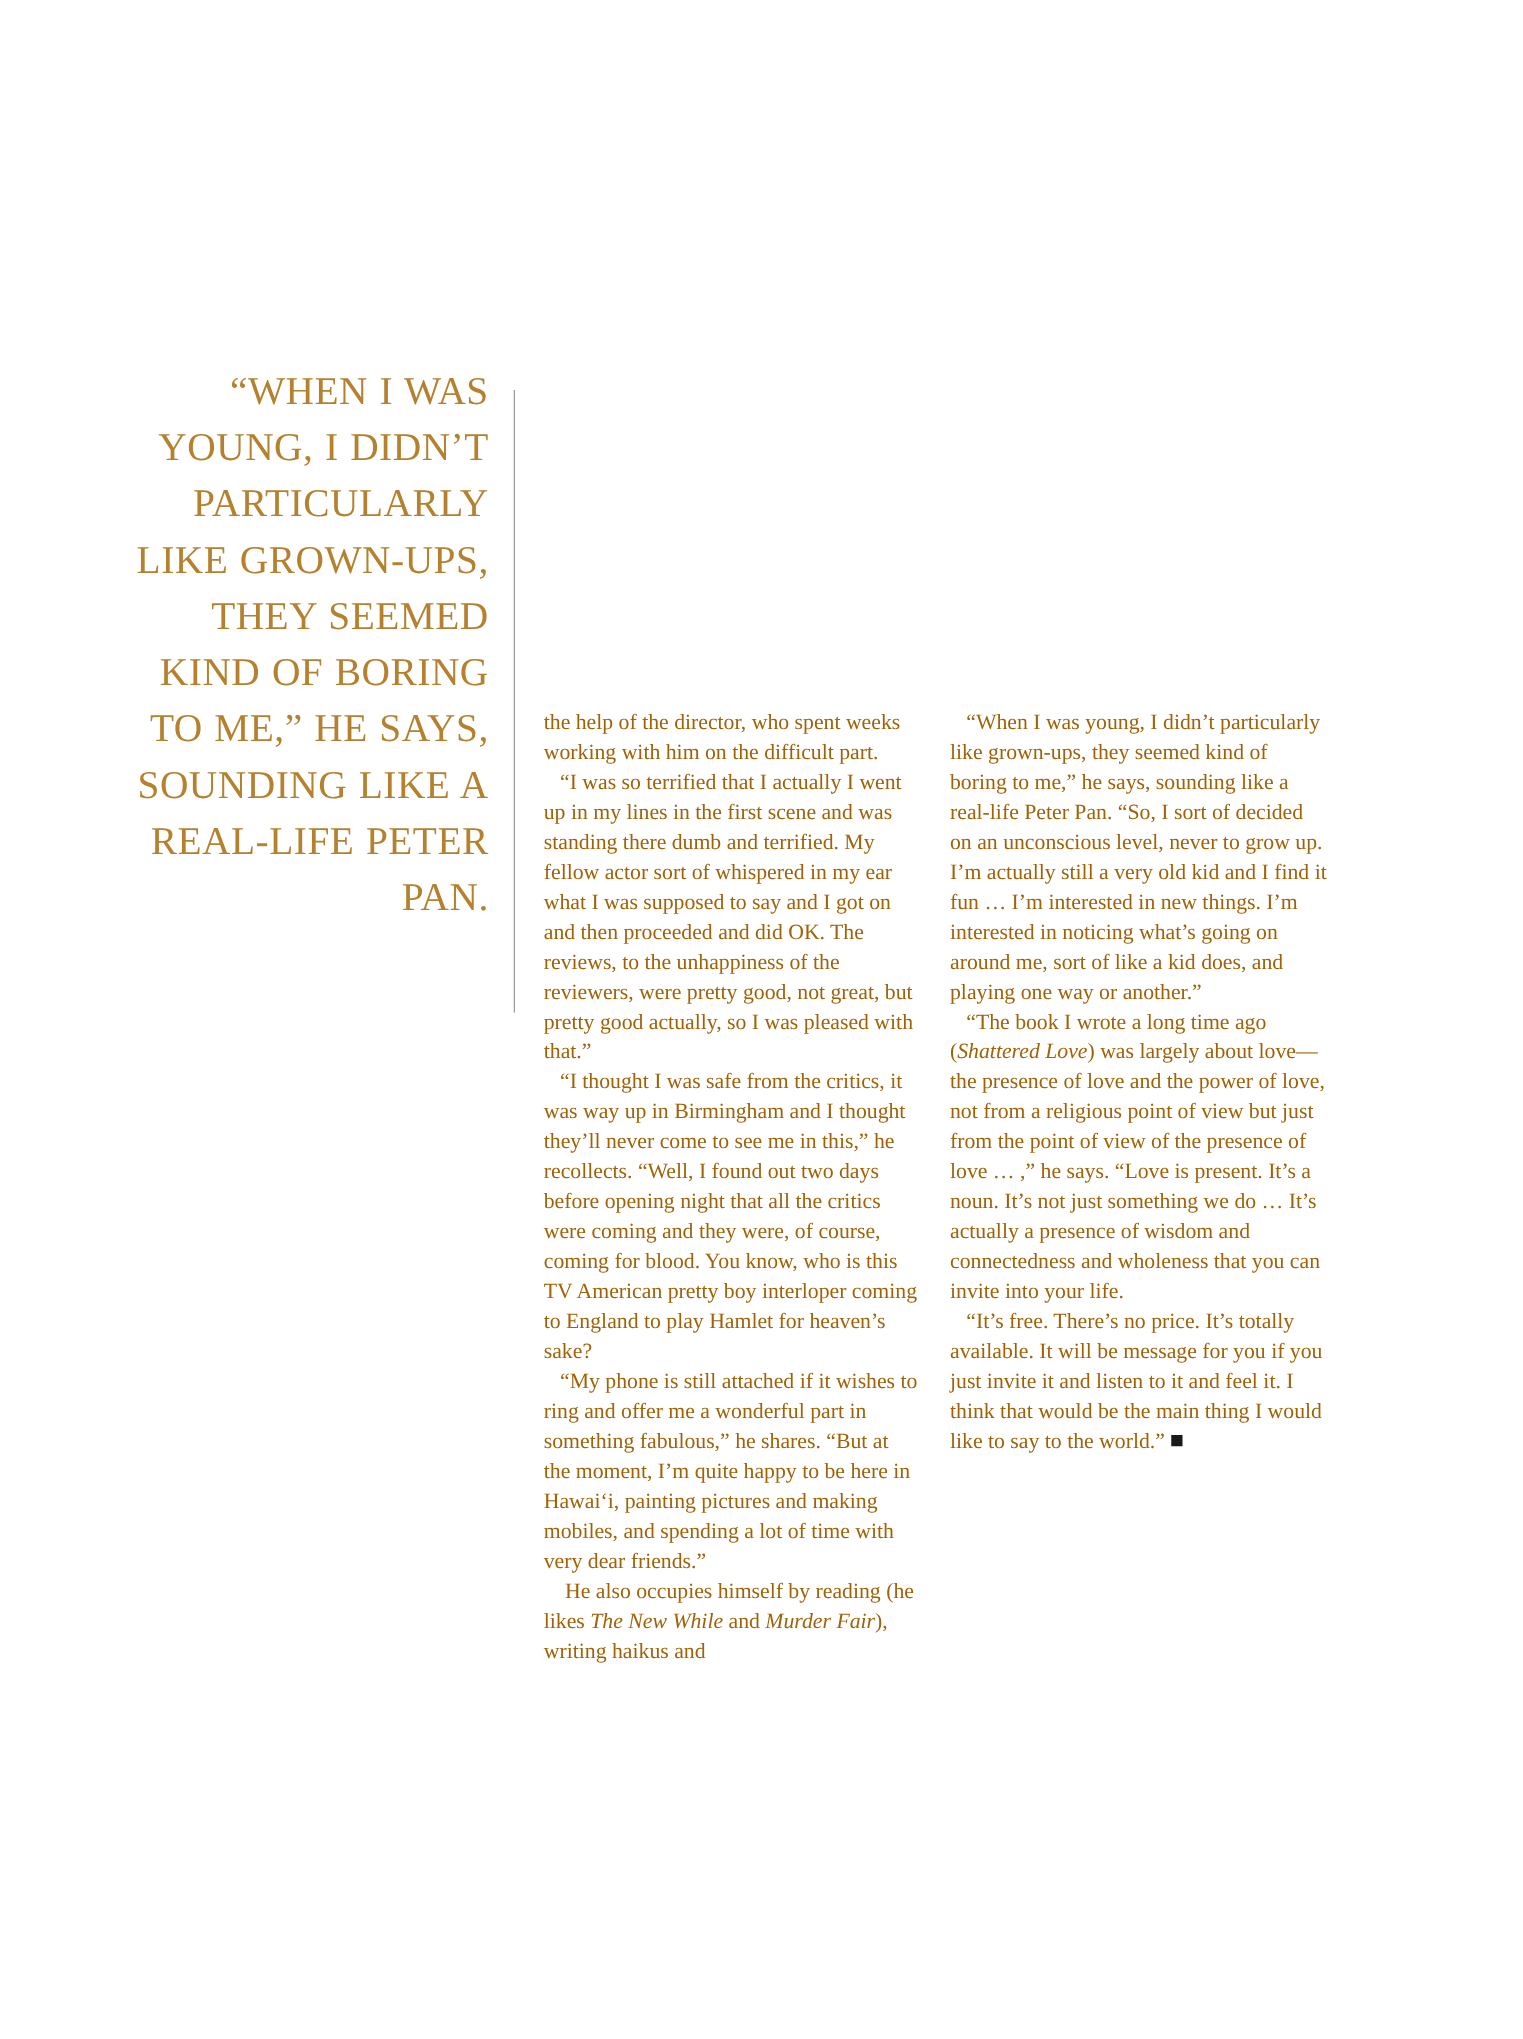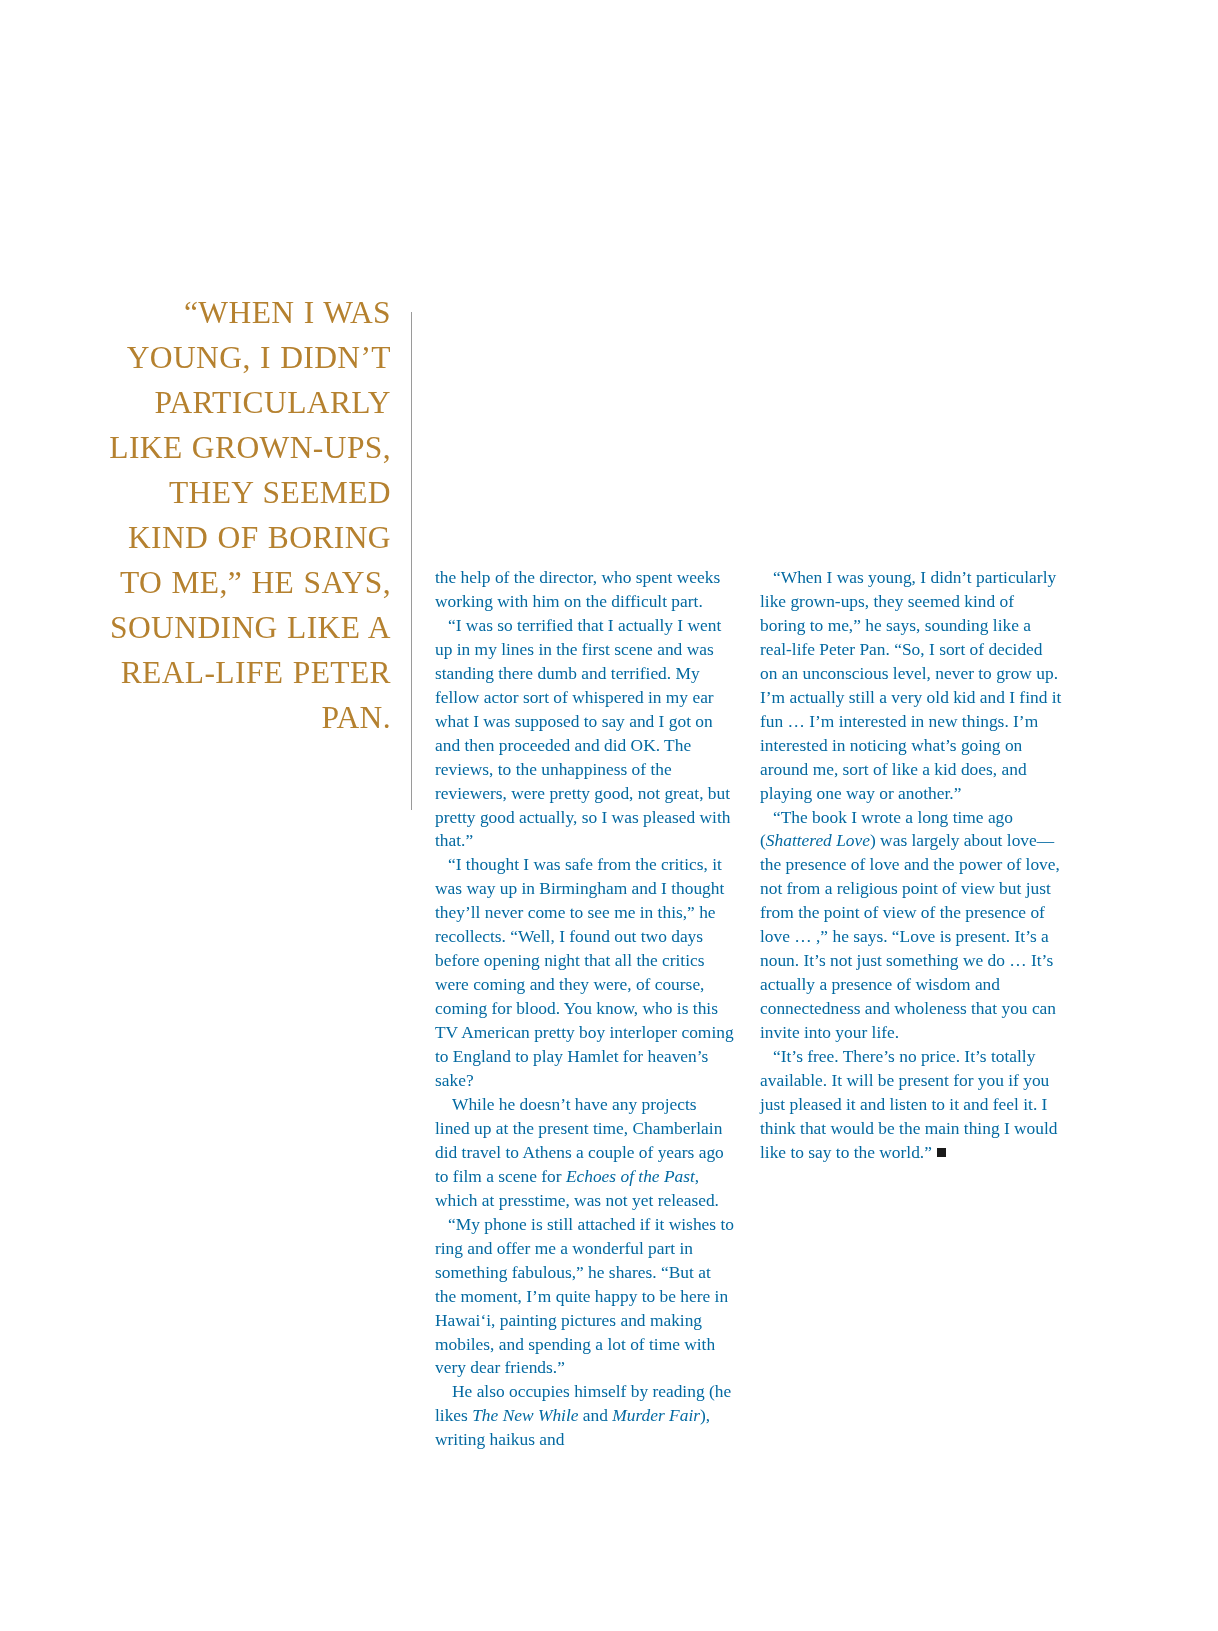--- a/index.html
+++ b/index.html
@@ -47,21 +47,21 @@
     height: 498px;
     background: #9a9a9a;
   }
 
   
   .col {
     position: absolute;
     top: 548px;
     font-size: 17.4px;
     line-height: 23.95px;
-    color: #0369a1;
+    color: #a16207;
     text-align: left;
   }
   .col-1 { left: 435px; width: 300px; }
   .col-2 { left: 760px; width: 302px; }
 
   .col p {
     margin: 0;
   }
   .col p + p {
     text-indent: 17px;
@@ -90,24 +90,23 @@
 <div class="page">
 
   <div class="pullquote">“WHEN I WAS YOUNG, I DIDN’T PARTICULARLY LIKE GROWN-UPS, THEY SEEMED KIND OF BORING TO ME,” HE SAYS, SOUNDING LIKE A REAL-LIFE PETER PAN.</div>
 
   <div class="divider"></div>
 
   <div class="col col-1">
     <p>the help of the director, who spent weeks working with him on the difficult part.</p>
     <p class="hang-quote">“I was so terrified that I actually I went up in my lines in the first scene and was standing there dumb and terrified. My fellow actor sort of whispered in my ear what I was supposed to say and I got on and then proceeded and did OK. The reviews, to the unhappiness of the reviewers, were pretty good, not great, but pretty good actually, so I was pleased with that.”</p>
     <p class="hang-quote">“I thought I was safe from the critics, it was way up in Birmingham and I thought they’ll never come to see me in this,” he recollects. “Well, I found out two days before opening night that all the critics were coming and they were, of course, coming for blood. You know, who is this TV American pretty boy interloper coming to England to play Hamlet for heaven’s sake?</p>
-    <p><span>While he doesn’t have any projects lined up at the present time, Chamberlain did travel to Athens a couple of years ago to film a scene for </span><em>Echoes of the Past</em><span>, which at presstime, was not yet released.</span></p>
     <p class="hang-quote">“My phone is still attached if it wishes to ring and offer me a wonderful part in something fabulous,” he shares. “But at the moment, I’m quite happy to be here in Hawaiʻi, painting pictures and making mobiles, and spending a lot of time with very dear friends.”</p>
     <p><span>He also occupies himself by reading (he likes </span><em>The New While</em><span> and </span><em>Murder Fair</em><span>), writing haikus and</span></p>
   </div>
 
   <div class="col col-2">
     <p class="hang-quote">“When I was young, I didn’t particularly like grown-ups, they seemed kind of boring to me,” he says, sounding like a real-life Peter Pan. “So, I sort of decided on an unconscious level, never to grow up. I’m actually still a very old kid and I find it fun … I’m interested in new things. I’m interested in noticing what’s going on around me, sort of like a kid does, and playing one way or another.”</p>
     <p class="hang-quote"><span>“The book I wrote a long time ago (</span><em>Shattered Love</em><span>) was largely about love—the presence of love and the power of love, not from a religious point of view but just from the point of view of the presence of love … ,” he says. “Love is present. It’s a noun. It’s not just something we do … It’s actually a presence of wisdom and connectedness and wholeness that you can invite into your life.</span></p>
-    <p class="hang-quote"><span>“It’s free. There’s no price. It’s totally available. It will be present for you if you just pleased it and listen to it and feel it. I think that would be the main thing I would like to say to the world.”</span><span class="endmark"></span></p>
+    <p class="hang-quote"><span>“It’s free. There’s no price. It’s totally available. It will be message for you if you just invite it and listen to it and feel it. I think that would be the main thing I would like to say to the world.”</span><span class="endmark"></span></p>
   </div>
 
 </div>
 
 </body></html>

